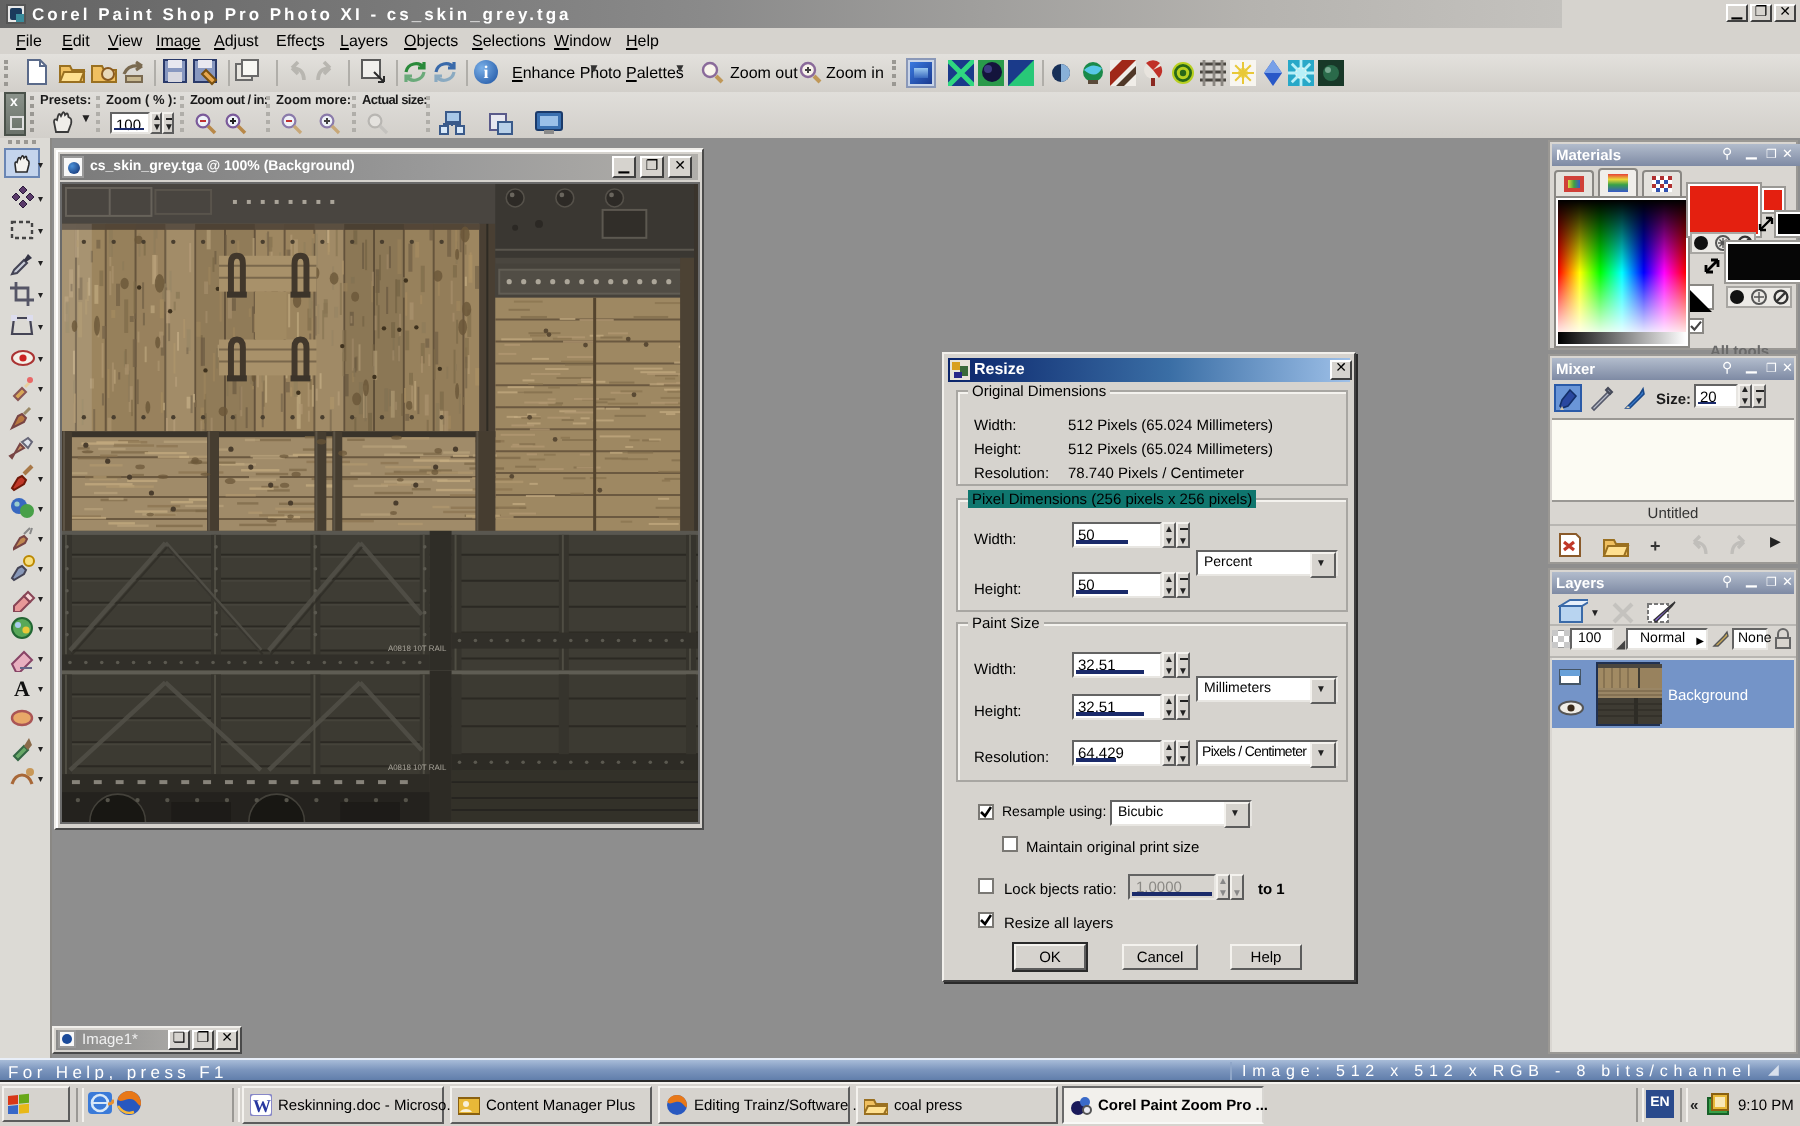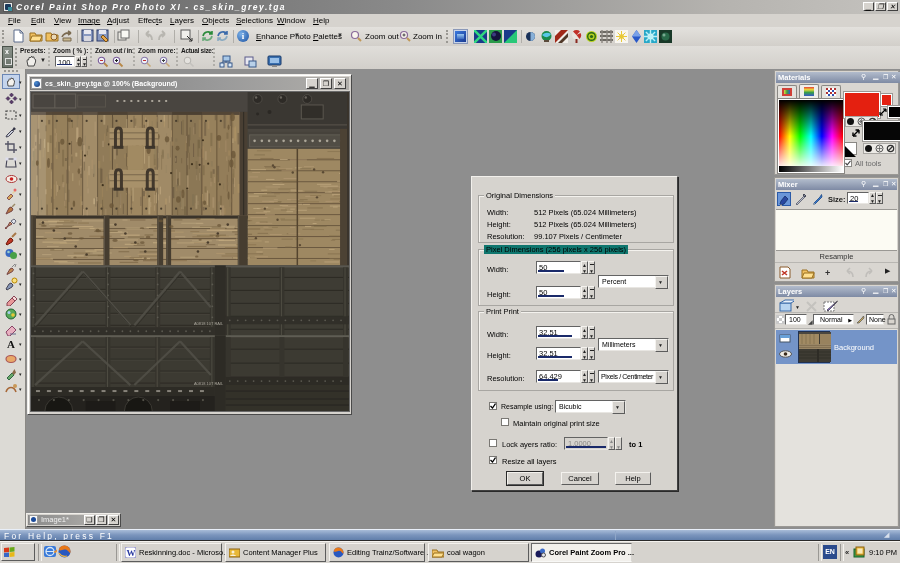--- a/index.html
+++ b/index.html
@@ -10,21 +10,21 @@
 .btn3d{background:#d6d3ce;border-top:1px solid #f4f2ee;border-left:1px solid #f4f2ee;
   border-bottom:1px solid #5c5c5c;border-right:1px solid #5c5c5c;}
 .edit{background:#fff;border-top:1px solid #636363;border-left:1px solid #636363;
   border-bottom:1px solid #e8e6e2;border-right:1px solid #e8e6e2;}
 .cap{height:9px;width:11px;background:#d6d3ce;border-top:1px solid #fff;border-left:1px solid #fff;border-bottom:1px solid #404040;border-right:1px solid #404040;
   font-size:7px;line-height:7px;text-align:center;color:#000;box-sizing:border-box;}
 </style>
 </head>
 <body>
 
-<div class="abs" style="left:0;top:0;width:900px;height:14px;background:linear-gradient(90deg,#636363 0%,#8a8a8a 45%,#b5b3af 80%,#c4c2be 100%);font-style:italic;">
+<div class="abs" style="left:0;top:0;width:781px;height:14px;background:linear-gradient(90deg,#636363 0%,#8a8a8a 45%,#b5b3af 80%,#c4c2be 100%);">
   <div class="abs" style="left:3px;top:2px;width:10px;height:10px;background:#e8e8e8;border:1px solid #555;box-sizing:border-box;">
     <div class="abs" style="left:1px;top:1px;width:6px;height:6px;background:#1b3a5c;border-radius:1px;"></div>
     <div class="abs" style="left:4px;top:4px;width:4px;height:4px;background:#3a8c9c;"></div>
   </div>
   <div class="abs txt" style="left:16px;top:2px;font-size:8.5px;font-weight:bold;color:#fff;letter-spacing:1.5px;">Corel Paint Shop Pro Photo XI - cs_skin_grey.tga</div>
   <div class="abs cap" style="left:863px;top:2px;">▁</div>
   <div class="abs cap" style="left:875px;top:2px;">❐</div>
   <div class="abs cap" style="left:887px;top:2px;">✕</div>
 </div>
 
@@ -1458,21 +1458,21 @@
             <circle cx="4.5" cy="4.5" r="3.2" fill="none" stroke="#333" stroke-width="1.2"></circle>
             <line x1="2" y1="7" x2="7" y2="2" stroke="#333" stroke-width="1.2"></line>
           </svg>
     </div>
 
     <div class="abs" style="left:69px;top:88px;width:8px;height:8px;background:#fff;border:1px solid #8a8884;box-sizing:border-box;">
           <svg style="position:absolute;left:0;top:0;" width="6" height="6">
             <path d="M0.5 3l1.7 1.8L5.5 0.8" stroke="#444" stroke-width="1.1" fill="none"></path>
           </svg>
         </div>
-    <span class="abs txt" style="left:80px;top:88px;font-size:7.5px;color:#6a6a6a;">All tools</span>
+    <span class="abs txt" style="left:80px;top:100px;font-size:7.5px;color:#6a6a6a;font-weight:bold;">All tools</span>
   </div>
 
   <div class="abs" style="left:774px;top:108px;width:125px;height:105px;background:#d9d6d1;border:1px solid #9a9894;box-sizing:border-box;">
     <div class="abs" style="left:1px;top:1px;width:121px;height:11px;background:linear-gradient(#b2bccc,#7e8aa4);">
       <span class="abs txt" style="left:2px;top:1px;font-size:7.5px;font-weight:bold;color:#fff;">Mixer</span>
       <span class="abs" style="left:85px;top:1px;font-size:7px;color:#fff;">⚲</span>
       <span class="abs" style="left:97px;top:0px;font-size:7px;color:#fff;">▁</span>
       <span class="abs" style="left:107px;top:1px;font-size:6px;color:#fff;">❐</span>
       <span class="abs" style="left:115px;top:1px;font-size:6.5px;color:#fff;">✕</span>
     </div>
@@ -1497,21 +1497,21 @@
         </div>
     <div class="abs btn3d" style="left:94px;top:14px;width:7px;height:12px;box-sizing:border-box;">
           <span style="position:absolute;left:0px;top:-1px;font-size:5px;color:#222;">▲</span>
           <span style="position:absolute;left:0px;top:5px;font-size:5px;color:#222;">▼</span>
         </div>
     <div class="abs btn3d" style="left:101px;top:14px;width:7px;height:12px;box-sizing:border-box;">
           <div style="position:absolute;left:1px;top:2px;width:4px;height:1px;background:#222;"></div>
           <span style="position:absolute;left:0px;top:5px;font-size:5px;color:#222;">▼</span>
         </div>
     <div class="abs" style="left:1px;top:31px;width:121px;height:40px;background:#fcfbf3;border-top:1px solid #9a9894;border-bottom:1px solid #9a9894;"></div>
-    <div class="abs txt" style="left:0px;top:74px;width:123px;text-align:center;font-size:7.5px;color:#333;">Resample</div>
+    <div class="abs txt" style="left:0px;top:74px;width:123px;text-align:center;font-size:7.5px;color:#333;">Untitled</div>
     <div class="abs" style="left:0px;top:84px;width:123px;height:1px;background:#b8b6b2;"></div>
     <svg class="abs" style="left:4px;top:88px;" width="12" height="13">
           <path d="M1 1h8l2 2v9H1z" fill="#fff" stroke="#8a5a2a"></path>
           <path d="M3 5l5 4M8 5l-5 4" stroke="#c03828" stroke-width="1.6"></path>
         </svg>
     <svg class="abs" style="left:26px;top:88px;" width="14" height="13">
           <path d="M1 4h5l1 2h6v6H1z" fill="#f0c060" stroke="#9a7020"></path>
           <path d="M1 12l2-5h10l-2 5z" fill="#ffe090" stroke="#9a7020"></path>
         </svg>
     <span class="abs" style="left:50px;top:90px;font-size:9px;font-weight:bold;color:#333;">+</span>
@@ -1599,29 +1599,39 @@
                 <rect x="18" y="17" width="2" height="13" fill="#2e2c26"></rect>
               </svg></div>
         <span class="abs txt" style="left:58px;top:13px;font-size:7.5px;color:#fff;">Background</span>
       </div>
     </div>
   </div>
   </div>
   <div id="dialog">
   <div class="abs" style="left:471px;top:107px;width:207px;height:315px;background:#d6d3ce;border:1px solid #f2f0ec;border-right-color:#404040;border-bottom-color:#404040;box-shadow:1px 1px 0 #2a2a2a;box-sizing:border-box;font-size:7.5px;color:#000;">
 
+    <div class="abs" style="left:2px;top:2px;width:201px;height:12px;background:linear-gradient(90deg,#0a246a,#3a6ea5 55%,#9ec0e8);">
+      <svg class="abs" style="left:1px;top:1px;" width="10" height="10">
+            <rect width="10" height="10" fill="#e8e4da"></rect>
+            <rect x="1" y="1" width="4" height="4" fill="#d8a020"></rect>
+            <rect x="5" y="3" width="4" height="5" fill="#3a6a3a"></rect>
+            <rect x="2" y="6" width="4" height="3" fill="#28288a"></rect>
+          </svg>
+      <span class="abs txt" style="left:13px;top:1px;font-size:8px;font-weight:bold;color:#fff;">Resize</span>
+      <div class="abs cap" style="left:191px;top:1px;width:11px;height:10px;line-height:8px;">✕</div>
+    </div>
 
     <div class="abs" style="left:6px;top:18px;width:194px;height:46px;border:1px solid #a8a6a2;box-shadow:inset 1px 1px 0 #f4f2ee;"></div>
     <span class="abs txt" style="left:12px;top:14px;background:#d6d3ce;padding:0 2px;">Original Dimensions</span>
     <span class="abs txt" style="left:15px;top:31px;">Width:</span>
         <span class="abs txt" style="left:62px;top:31px;">512 Pixels (65.024 Millimeters)</span>
     <span class="abs txt" style="left:15px;top:43px;">Height:</span>
         <span class="abs txt" style="left:62px;top:43px;">512 Pixels (65.024 Millimeters)</span>
     <span class="abs txt" style="left:15px;top:55px;">Resolution:</span>
-        <span class="abs txt" style="left:62px;top:55px;">99.107 Pixels / Centimeter</span>
+        <span class="abs txt" style="left:62px;top:55px;">78.740 Pixels / Centimeter</span>
 
     <div class="abs" style="left:6px;top:72px;width:194px;height:55px;border:1px solid #a8a6a2;box-shadow:inset 1px 1px 0 #f4f2ee;"></div>
     <span class="abs txt" style="left:12px;top:68px;background:#0f766e;padding:0 2px;">Pixel Dimensions (256 pixels x 256 pixels)</span>
     <span class="abs txt" style="left:15px;top:88px;">Width:</span>
     <div class="abs edit" style="left:64px;top:84px;width:45px;height:13px;box-sizing:border-box;">
           <span style="position:absolute;left:2px;top:1px;">50</span>
           <div class="abs" style="left:1px;bottom:1px;width:26px;height:2px;background:#1a2a6a;"></div>
         </div>
     <div class="abs btn3d" style="left:109px;top:84px;width:7px;height:13px;box-sizing:border-box;">
           <span style="position:absolute;left:0px;top:0px;font-size:5px;color:#222;">▲</span>
@@ -1645,21 +1655,21 @@
     <div class="abs btn3d" style="left:109px;top:109px;width:7px;height:13px;box-sizing:border-box;">
           <span style="position:absolute;left:0px;top:0px;font-size:5px;color:#222;">▲</span>
           <span style="position:absolute;left:0px;top:6px;font-size:5px;color:#222;">▼</span>
         </div>
     <div class="abs btn3d" style="left:116px;top:109px;width:7px;height:13px;box-sizing:border-box;">
           <div style="position:absolute;left:1px;top:2px;width:4px;height:1px;background:#222;"></div>
           <span style="position:absolute;left:0px;top:6px;font-size:5px;color:#222;">▼</span>
         </div>
 
     <div class="abs" style="left:6px;top:134px;width:194px;height:78px;border:1px solid #a8a6a2;box-shadow:inset 1px 1px 0 #f4f2ee;"></div>
-    <span class="abs txt" style="left:12px;top:130px;background:#d6d3ce;padding:0 2px;">Print Print</span>
+    <span class="abs txt" style="left:12px;top:130px;background:#d6d3ce;padding:0 2px;">Paint Size</span>
     <span class="abs txt" style="left:15px;top:153px;">Width:</span>
     <div class="abs edit" style="left:64px;top:149px;width:45px;height:13px;box-sizing:border-box;">
           <span style="position:absolute;left:2px;top:1px;">32.51</span>
           <div class="abs" style="left:1px;bottom:1px;width:34px;height:2px;background:#1a2a6a;"></div>
         </div>
     <div class="abs btn3d" style="left:109px;top:149px;width:7px;height:13px;box-sizing:border-box;">
           <span style="position:absolute;left:0px;top:0px;font-size:5px;color:#222;">▲</span>
           <span style="position:absolute;left:0px;top:6px;font-size:5px;color:#222;">▼</span>
         </div>
     <div class="abs btn3d" style="left:116px;top:149px;width:7px;height:13px;box-sizing:border-box;">
@@ -1713,21 +1723,21 @@
     <span class="abs txt" style="left:29px;top:226px;font-size:7px;">Resample using:</span>
     <div class="abs edit" style="left:83px;top:223px;width:71px;height:13px;box-sizing:border-box;font-size:7px;">
           <span style="position:absolute;left:3px;top:2px;">Bicubic</span>
           <div class="abs btn3d" style="right:0px;top:0px;width:11px;height:11px;">
             <span style="position:absolute;left:2px;top:2px;font-size:5px;color:#222;">▼</span>
           </div>
         </div>
     <div class="abs" style="left:29px;top:241px;width:8px;height:8px;background:#fff;border:1px solid #7a7874;box-sizing:border-box;"></div>
     <span class="abs txt" style="left:41px;top:242px;">Maintain original print size</span>
     <div class="abs" style="left:17px;top:262px;width:8px;height:8px;background:#fff;border:1px solid #7a7874;box-sizing:border-box;"></div>
-    <span class="abs txt" style="left:30px;top:263px;">Lock ayers ratio:</span>
+    <span class="abs txt" style="left:30px;top:263px;">Lock bjects ratio:</span>
     <div class="abs edit" style="left:92px;top:260px;width:44px;height:13px;box-sizing:border-box;background:#d6d3ce;">
           <span style="position:absolute;left:3px;top:1px;color:#8a8884;">1.0000</span>
           <div class="abs" style="left:1px;bottom:1px;width:40px;height:2px;background:#1a2a6a;"></div>
         </div>
     <div class="abs btn3d" style="left:136px;top:260px;width:7px;height:13px;box-sizing:border-box;">
           <span style="position:absolute;left:0px;top:0px;font-size:5px;color:#888;">▲</span>
           <span style="position:absolute;left:0px;top:6px;font-size:5px;color:#888;">▼</span>
         </div>
     <div class="abs btn3d" style="left:143px;top:260px;width:7px;height:13px;box-sizing:border-box;">
           <span style="position:absolute;left:0px;top:6px;font-size:5px;color:#888;">▼</span>
@@ -1743,20 +1753,21 @@
     <div class="abs btn3d" style="left:35px;top:295px;width:36px;height:13px;text-align:center;box-sizing:border-box;outline:1px solid #2a2a2a;"><span style="position:relative;top:1px;">OK</span></div>
     <div class="abs btn3d" style="left:89px;top:295px;width:38px;height:13px;text-align:center;box-sizing:border-box;"><span style="position:relative;top:1px;">Cancel</span></div>
     <div class="abs btn3d" style="left:143px;top:295px;width:36px;height:13px;text-align:center;box-sizing:border-box;"><span style="position:relative;top:1px;">Help</span></div>
   </div>
   </div>
 </div>
 
 <div class="abs" style="left:0;top:529px;width:900px;height:11px;background:linear-gradient(#a8bcd8,#7b95bd 45%,#5c7aa8);border-top:1px solid #e8eef8;">
   <span class="abs txt" style="left:4px;top:1px;font-size:8.5px;color:#fff;letter-spacing:2.2px;">For Help, press F1</span>
   <div class="abs" style="left:615px;top:1px;width:1px;height:9px;background:#8fa6c8;"></div>
+    <span class="abs txt" style="left:621px;top:1px;font-size:8px;color:#fff;letter-spacing:2.9px;">Image:  512 x 512 x RGB - 8 bits/channel</span>
   <span class="abs txt" style="left:884px;top:1px;font-size:7px;color:#d8e0ec;">◢</span>
 </div>
 
 <div class="abs" style="left:0;top:540px;width:900px;height:23px;background:#d6d3ce;border-top:1px solid #2a2a2a;" id="taskbar">
   <div class="abs" style="left:0;top:0;width:900px;height:1px;background:#f4f2ee;"></div>
 
   <div class="abs btn3d" style="left:1px;top:2px;width:34px;height:18px;box-sizing:border-box;">
     <svg class="abs" style="left:2px;top:2px;" width="11" height="11">
         <g transform="skewY(-6)">
           <rect x="0" y="2" width="5" height="4.5" fill="#d83818"></rect>
@@ -1802,21 +1813,21 @@
         <circle cx="5.5" cy="5.5" r="5" fill="#2858c0"></circle>
         <path d="M5.5 0.5a5 5 0 0 1 4.8 6.3c-1.6-0.8-2-3.3-5-2.9-2 0.3-3.8 1.7-4.6 0A5 5 0 0 1 5.5 0.5z" fill="#e87818"></path>
       </svg>
     <span class="abs txt" style="left:17px;top:4px;font-size:7.5px;color:#000;">Editing Trainz/Software ...</span>
   </div>
   <div class="abs btn3d" style="left:428px;top:2px;width:101px;height:19px;box-sizing:border-box;">
     <svg class="abs" style="left:3px;top:3px;" width="12" height="11">
         <path d="M0 3h5l1 2h6v5H0z" fill="#f0c060" stroke="#9a7020"></path>
         <path d="M0 10l2-4h10l-2 4z" fill="#ffe090" stroke="#9a7020"></path>
       </svg>
-    <span class="abs txt" style="left:18px;top:4px;font-size:7.5px;color:#000;">coal wagon</span>
+    <span class="abs txt" style="left:18px;top:4px;font-size:7.5px;color:#000;">coal press</span>
   </div>
   <div class="abs" style="left:531px;top:2px;width:101px;height:19px;background:#f2f0ec;border:1px solid #6a6a6a;border-bottom-color:#f8f8f6;border-right-color:#d8d6d2;box-sizing:border-box;">
     <svg class="abs" style="left:3px;top:3px;" width="11" height="11">
         <circle cx="4" cy="7" r="3.5" fill="#1a1a5a"></circle>
         <circle cx="7.5" cy="4" r="2.5" fill="#3a6ac8"></circle>
         <circle cx="8.5" cy="8" r="2" fill="#e8e8f0" stroke="#555"></circle>
       </svg>
     <span class="abs txt" style="left:17px;top:4px;font-size:7.5px;font-weight:bold;color:#000;">Corel Paint Zoom Pro ...</span>
   </div>
 

